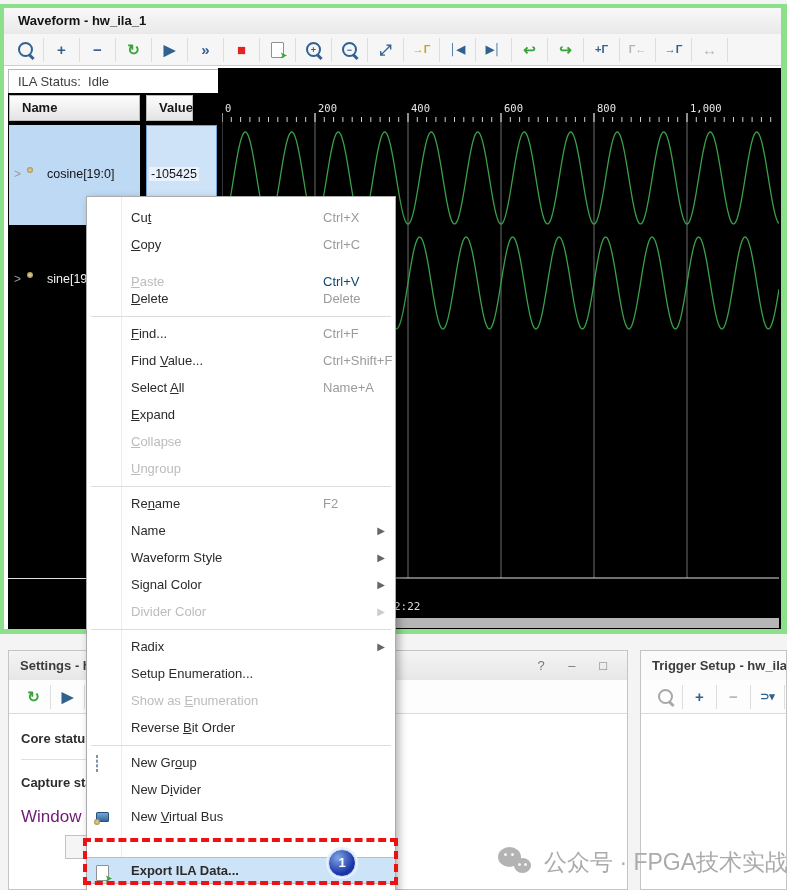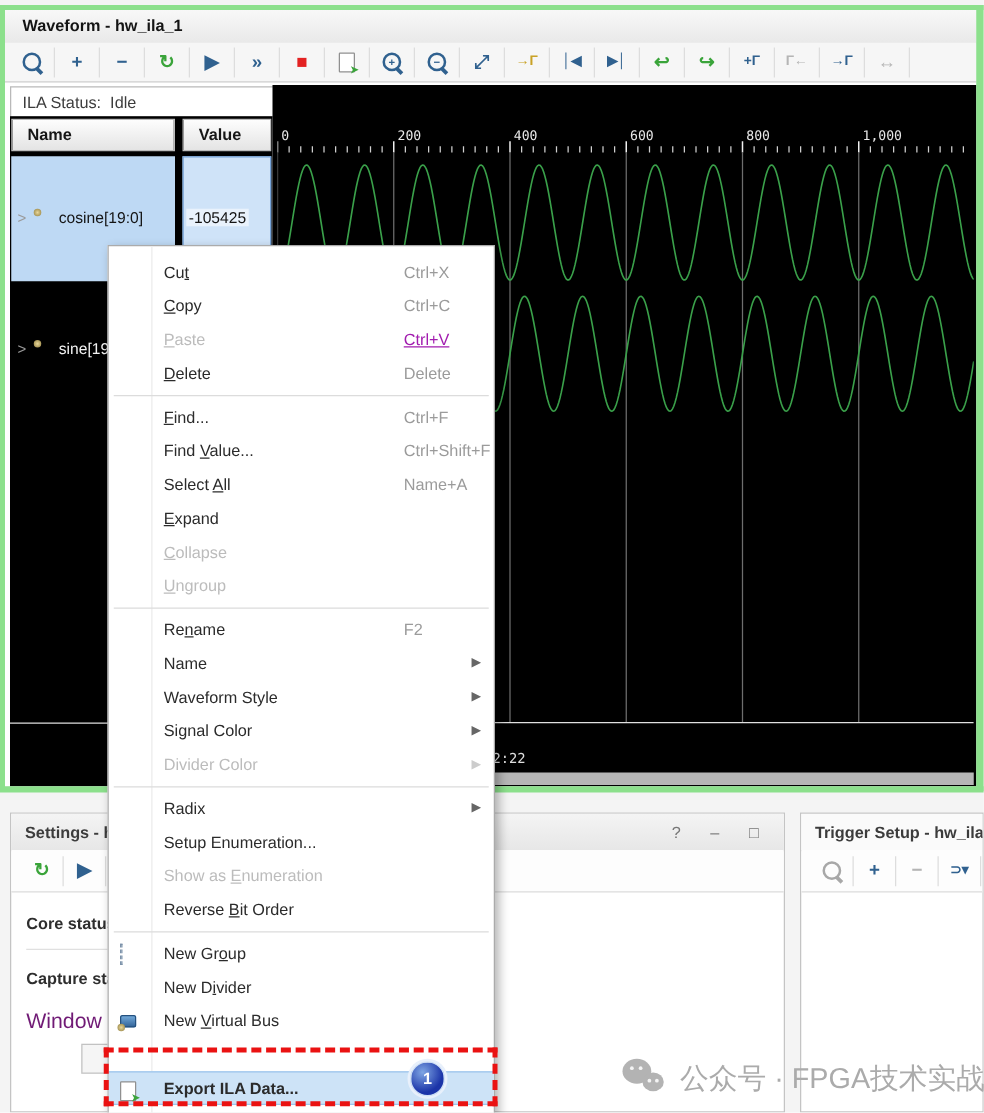--- a/index.html
+++ b/index.html
@@ -57,21 +57,21 @@
   
   .menu{left:86px;top:196px;width:308px;height:694px;background:#ffffff;border:1px solid #ababab;
         box-shadow:3px 3px 8px rgba(0,0,0,.3);z-index:10;}
   .menu::before{content:"";position:absolute;left:34px;top:0;bottom:0;width:1px;background:#ececec;}
   .mi{position:absolute;left:0;width:100%;height:27px;font-size:13px;color:#2b2b2b;}
   .mi .mi-label{position:absolute;left:44px;top:0;line-height:27px;white-space:nowrap;}
   .mi .mi-sc{position:absolute;left:236px;top:0;line-height:27px;color:#9b9b9b;white-space:nowrap;}
   .mi .mi-arrow{position:absolute;right:10px;top:0;line-height:27px;font-size:10px;color:#666;}
   .mi .mi-ic{position:absolute;left:9px;top:7px;}
   .mi.disabled{color:#bcbcbc;}
-  .mi.disabled .mi-sc{color:#a21caf;text-decoration:underline;}
+  .mi.disabled .mi-sc{color:#0c4a6e;}
   .mi.disabled .mi-arrow{color:#cccccc;}
   .mi.hl{background:#cde3f7;border-top:1px solid #9cc4ec;border-bottom:1px solid #9cc4ec;height:25px;}
   .mi.hl .mi-label{line-height:25px;}
   .msep{position:absolute;left:4px;width:300px;height:1px;background:#dcdcdc;}
   .group-ic{width:12px;height:12px;border:1px dashed #7d93aa;box-sizing:border-box;}
   
   .red-dash{left:83px;top:838px;width:315px;height:47px;border:4px dashed #ea1212;box-sizing:border-box;
             z-index:20;pointer-events:none;}
   .badge{left:328px;top:849px;width:26px;height:26px;border-radius:50%;z-index:21;
          background:radial-gradient(circle at 35% 30%,#7fa6e4,#1b34a8 65%);
@@ -158,21 +158,21 @@
         <span class="glyph" style="color: rgb(181, 181, 181);">↔</span>
       </span>
     </div>
 
   <div class="abs ila-box">ILA Status:  Idle</div>
 
   <div class="abs tree-bg"></div>
   <div class="abs wave-bg"></div>
 
   <div class="abs colhead" style="left:9px;top:95px;width:131px;">Name</div>
-  <div class="abs colhead" style="left:146px;top:95px;width:71px;">Value</div>
+  <div class="abs colhead" style="left:146px;top:95px;width:47px;">Value</div>
 
   <div id="tree-rows"><div class="abs row-band" style="left: 9px; top: 125px; width: 131px; height: 100px;"></div><div class="abs val-cell" style="left: 146px; top: 125px; width: 71px; height: 100px;"></div><span class="abs tree-arrow" style="left: 14px; top: 167px;">&gt;</span><span class="abs bus-ic" style="left: 29px; top: 170px;"></span><span class="abs sig-label" style="left: 47px; top: 167px; color: rgb(20, 20, 20);">cosine[19:0]</span><span class="abs val-text" style="left: 149px; top: 167px;">-105425</span><span class="abs tree-arrow" style="left: 14px; top: 272px;">&gt;</span><span class="abs bus-ic" style="left: 29px; top: 275px;"></span><span class="abs sig-label" style="left: 47px; top: 272px; color: rgb(242, 242, 242);">sine[19:0]</span></div>
 
   <svg id="wave-svg" class="abs" style="left:222px;top:100px;" width="557" height="518">
       <line x1="0" y1="13" x2="0" y2="22" stroke="#f0f0f0" stroke-width="1.2"></line>
       <line x1="0" y1="22" x2="0" y2="478" stroke="#6e6e6e" stroke-width="1"></line>
       <text x="3" y="12" fill="#e8e8e8" font-size="10.5" font-family="DejaVu Sans Mono, monospace">0</text>
       <line x1="9.3" y1="17" x2="9.3" y2="22" stroke="#cfcfcf" stroke-width="1"></line>
       <line x1="18.6" y1="17" x2="18.6" y2="22" stroke="#cfcfcf" stroke-width="1"></line>
       <line x1="27.900000000000002" y1="17" x2="27.900000000000002" y2="22" stroke="#cfcfcf" stroke-width="1"></line>
@@ -310,21 +310,21 @@
 
   <div class="abs menu" id="ctx-menu">
       <div class="mi" style="top: 7px;">
         <span class="mi-label">Cu<u>t</u></span>
         <span class="mi-sc">Ctrl+X</span>
       </div>
       <div class="mi" style="top: 34px;">
         <span class="mi-label"><u>C</u>opy</span>
         <span class="mi-sc">Ctrl+C</span>
       </div>
-      <div class="mi disabled" style="top: 61px; padding-left: 28px;">
+      <div class="mi disabled" style="top: 71px; padding-left: 28px;">
         <span class="mi-label"><u>P</u>aste</span>
         <span class="mi-sc">Ctrl+V</span>
       </div>
       <div class="mi" style="top: 88px;">
         <span class="mi-label"><u>D</u>elete</span>
         <span class="mi-sc">Delete</span>
       </div>
       <div class="msep" style="top: 119px;"></div>
       <div class="mi" style="top: 123px;">
         <span class="mi-label"><u>F</u>ind...</span>

